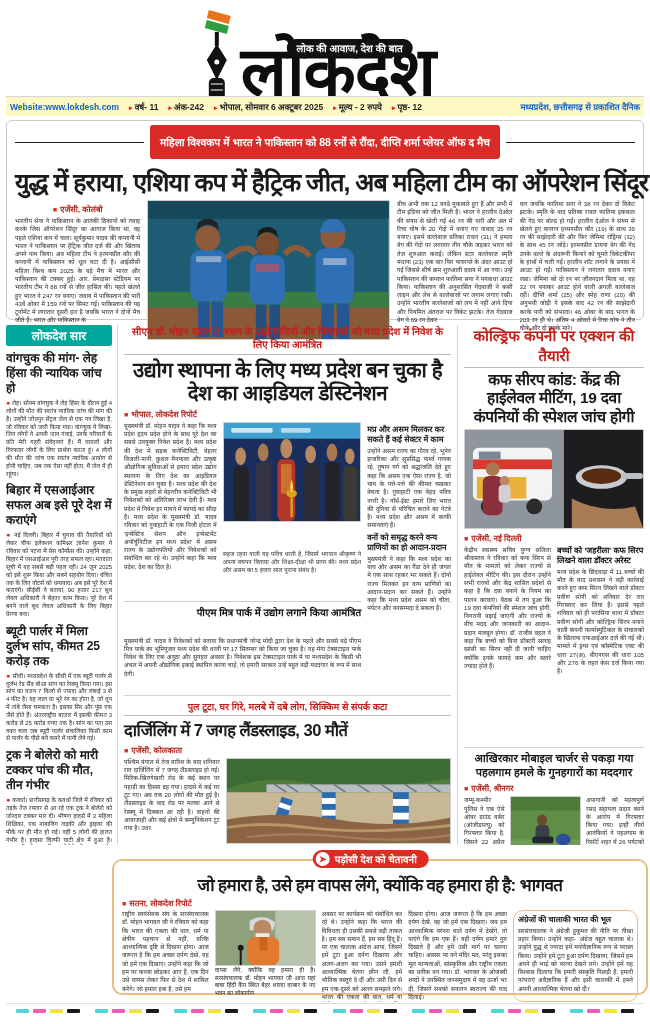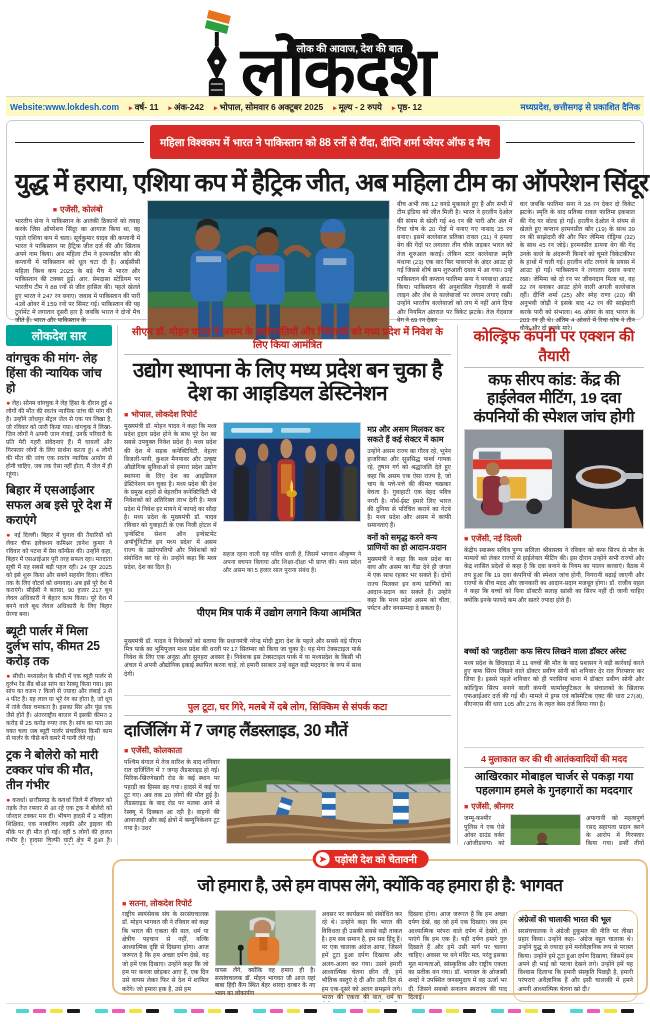--- a/index.html
+++ b/index.html
@@ -59,21 +59,21 @@
   .ind-subhead { text-align:right; font-size:10px; border-top:1px solid #ccc; padding-top:3px; }
   .rc-head { font-size:8px; font-weight:bold; line-height:1.25; margin:3px 0 2px 0; }
   
   .divider-h { border-top:1px solid #d4d4d4; margin:5px 0 4px 0; }
   .land-kicker { font-size:9.5px; border-bottom:1px solid #bbb; padding-bottom:2px; }
   .land-headline { font-size:16.5px; font-weight:bold; white-space:nowrap; letter-spacing:-0.5px; margin:2px 0; }
   .land-body { display:grid; grid-template-columns:96fr 226fr; gap:6px; grid-template-areas:"c1 photo" "c1 cap"; }
   
   .syr-kicker { font-size:15px; border-bottom:1px solid #bbb; padding-bottom:2px; }
   .syr-headline { font-size:15.5px; font-weight:bold; text-align:center; line-height:1.18; letter-spacing:-0.3px; margin:3px 0; }
-  .syr-cols { display:flex; gap:6px;flex-direction:column; }
+  .syr-cols { display:flex; gap:6px; }
   .syr-cols > div { flex:1; }
   .syr-subhead { font-size:8px; line-height:1.25; margin-bottom:2px; }
   
   .pah-kicker { font-size:9px; border-bottom:1px solid #bbb; padding-bottom:2px; }
   .pah-headline { font-size:11px; font-weight:bold; text-align:center; line-height:1.25; margin:2px 0; }
   .pah-body { display:grid; grid-template-columns:42fr 74fr 60fr; gap:5px; grid-template-areas:"c1 photo c2" "c1 cap c2"; }
   
   .bhagwat { position:relative; margin:14px 0 0 106px; width:536px; border:2px solid #e9bd85; border-radius:10px; padding:10px 8px 6px 8px; height:136px; }
   .badge { position:absolute; top:-11px; left:50%; transform:translateX(-58%); background:#e02a22; color:#fff; font-weight:bold;
     font-size:10px; padding:2px 12px 2px 3px; border-radius:11px; display:flex; align-items:center; gap:5px; white-space:nowrap; }
@@ -314,21 +314,20 @@
           <div class="clip">
             <div class="subhead syr-subhead">बच्चों को 'जहरीला' कफ सिरप लिखने वाला डॉक्टर अरेस्ट</div>
             <div class="bodytext">मध्य प्रदेश के छिंदवाड़ा में 11 बच्चों की मौत के बाद प्रशासन ने बड़ी कार्रवाई करते हुए कफ सिरप लिखने वाले डॉक्टर प्रवीण सोनी को शनिवार देर रात गिरफ्तार कर लिया है। इससे पहले शनिवार को ही परासिया थाना में डॉक्टर प्रवीण सोनी और कोल्ड्रिफ सिरप बनाने वाली कंपनी फार्मास्युटिकल के संचालकों के खिलाफ एफआईआर दर्ज की गई थी। मामले में ड्रग्स एवं कॉस्मेटिक एक्ट की धारा 27(अ), बीएनएस की धारा 105 और 276 के तहत केस दर्ज किया गया है।</div>
           </div>
         </div>
       </div>
 
       <div class="divider-h"></div>
 
       <div>
-        <div class="kicker pah-kicker">4 मुलाकात कर की थी आतंकवादियों की मदद</div>
         <div class="pah-headline">आखिरकार मोबाइल चार्जर से पकड़ा गया पहलगाम हमले के गुनहगारों का मददगार</div>
         <div class="byline"><span class="sq">■</span><span>एजेंसी, श्रीनगर</span></div>
         <div class="pah-body">
           <div class="bodytext clip" style="grid-area:c1">जम्मू-कश्मीर पुलिस ने एक ऐसे ओवर ग्राउंड वर्कर (ओजीडब्ल्यू) को गिरफ्तार किया है, जिसने 22 अप्रैल को पहलगाम हमले में शामिल आतंकवादियों से चार बार मुलाकात की थी। उसने उन्हें एक एंड्रॉइड फोन चार्जर दिया था, जो एक महत्वपूर्ण सबूत बन गया जिसके आधार पर अंततः उसे</div>
           <svg class="photo" style="grid-area:photo; height:58px" viewBox="0 0 85 58" preserveAspectRatio="none">
             <rect width="85" height="58" fill="#5f8f46"></rect>
             <rect y="0" width="85" height="14" fill="#4c7a38"></rect>
             <rect y="44" width="85" height="14" fill="#6f9c54"></rect>
             <g>
               <circle cx="38" cy="24" r="6" fill="#6b4a2e"></circle>

